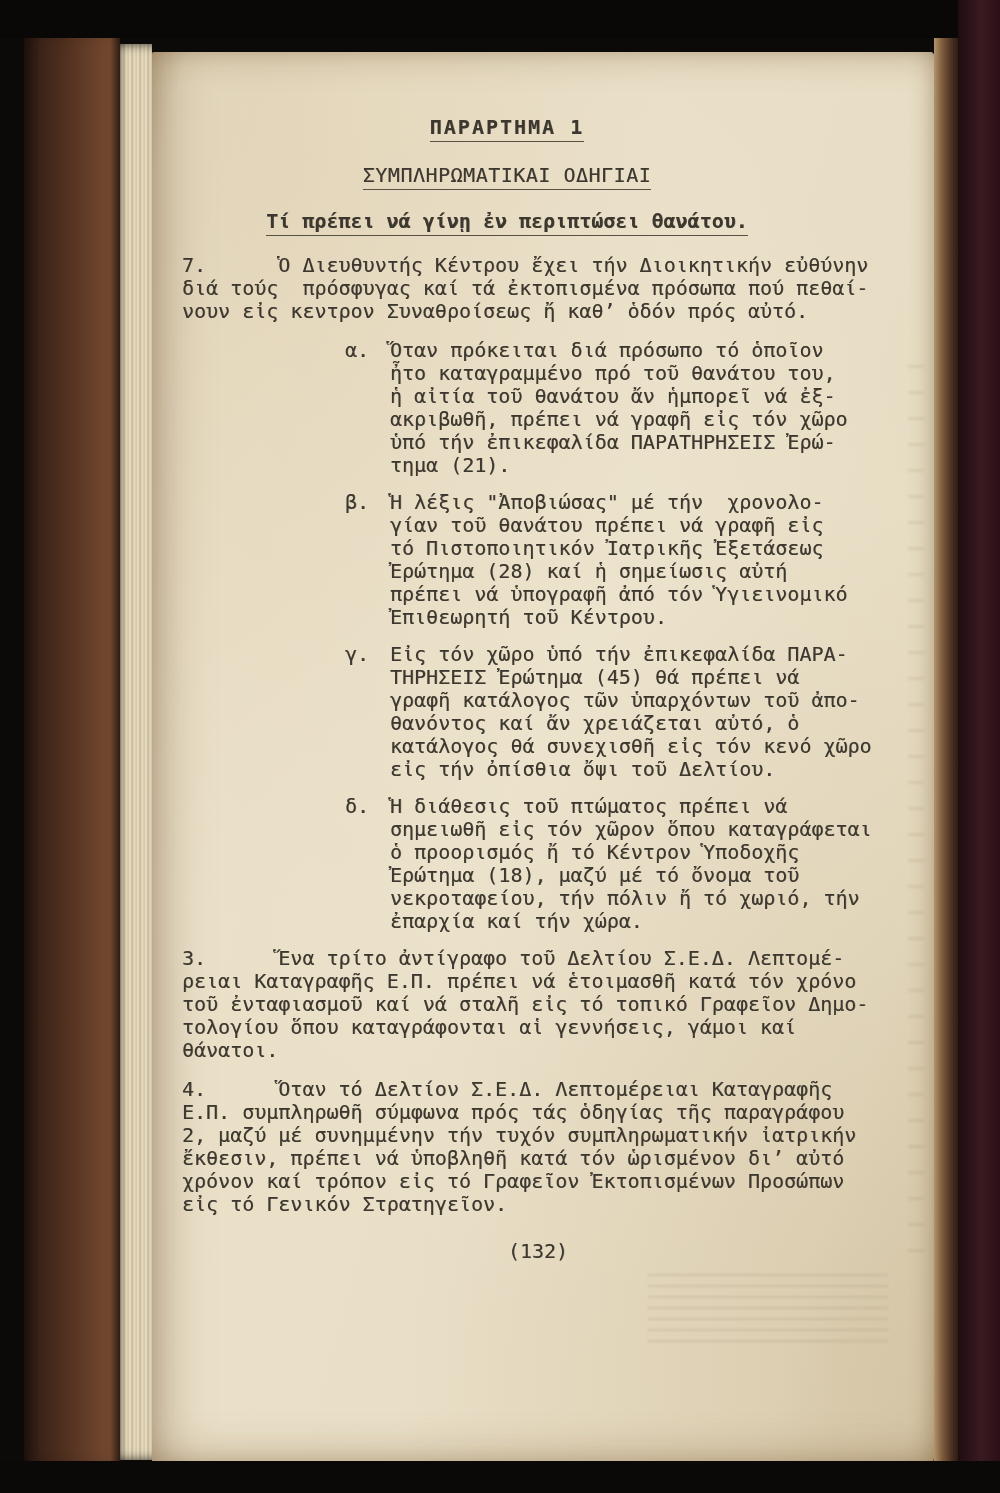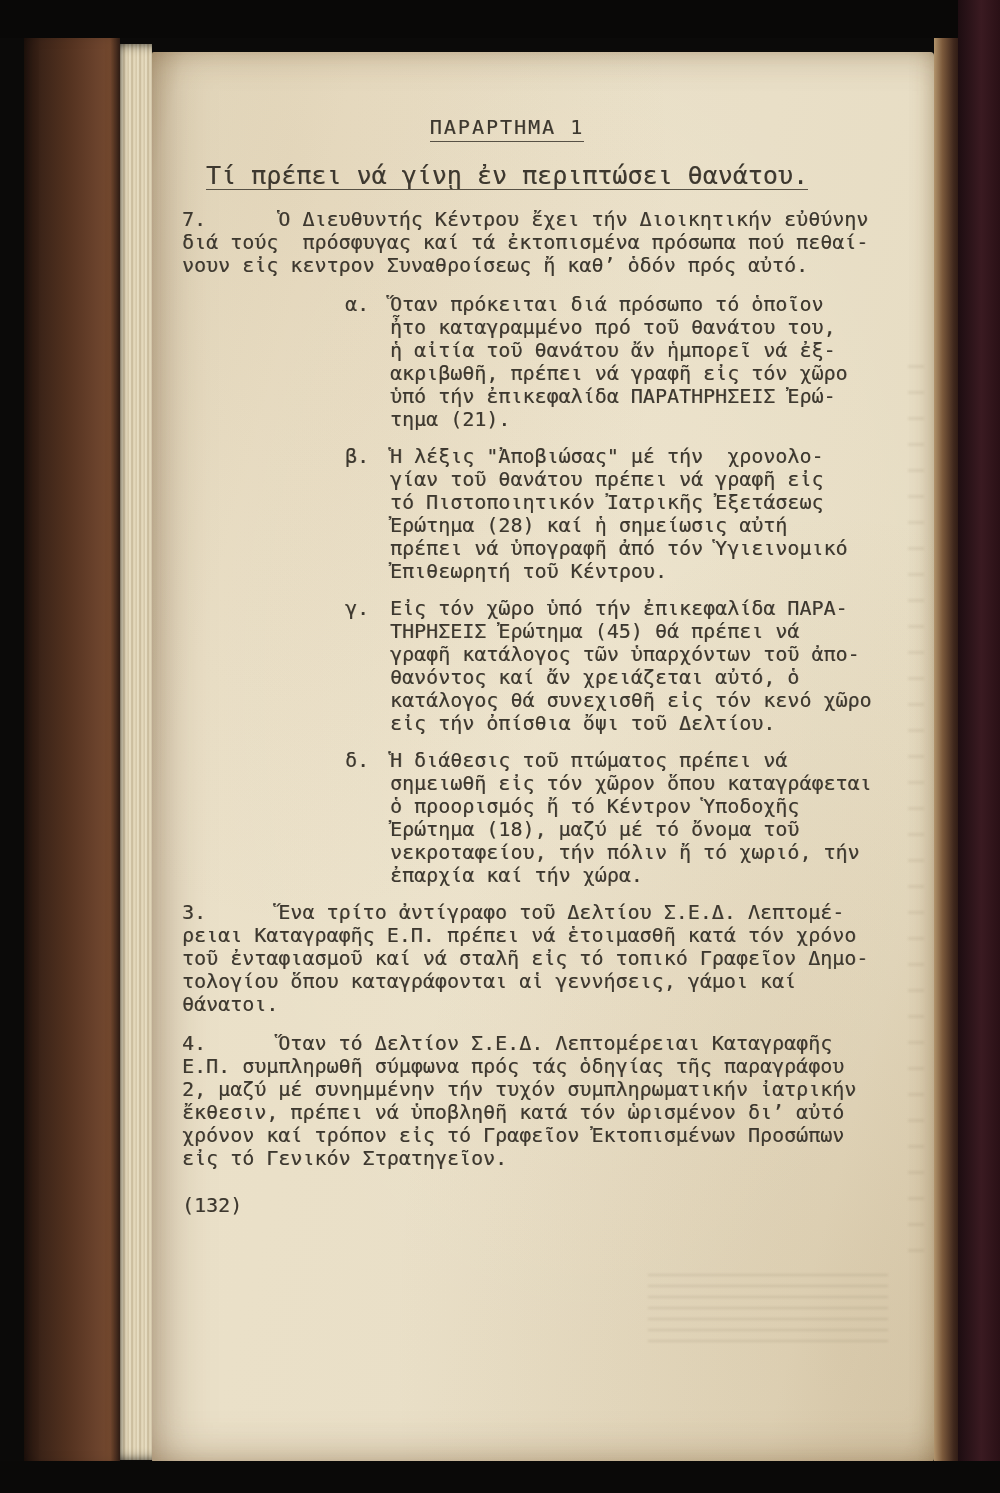--- a/index.html
+++ b/index.html
@@ -59,29 +59,29 @@
   }
 
   .content{
     position:absolute;left:30px;top:64px;width:712px;
     color:#3d382f;
     font-size:20px;line-height:23px;
     text-shadow:0.4px 0.4px 0 rgba(58,52,42,.45);
   }
   .center-col{width:650px;text-align:center;margin:0;}
   .u{border-bottom:1.5px solid rgba(61,56,47,.85);padding-bottom:2px;display:inline-block;}
-  .title-line{margin:0 0 22px 0;letter-spacing:2px;font-weight:normal;font-size:20px;}
+  .title-line{margin:0 0 22px 0;letter-spacing:2px;font-weight:bold;font-size:20px;}
   .subtitle-line{margin:0 0 20px 0;letter-spacing:.5px;font-weight:normal;font-size:20px;}
-  .heading-line{margin:0 0 18px 0;font-weight:normal;font-size:25px;}
+  .heading-line{margin:0 0 18px 0;font-weight:bold;font-size:20px;}
   .para{white-space:pre-wrap;margin:0 0 16px 0;}
   .items{margin:4px 0 2px 163px;}
   .item{display:flex;margin:0 0 14px 0;}
   .item-letter{width:45px;flex:0 0 45px;}
   .item-text{white-space:pre-wrap;width:505px;}
-  .page-number{width:712px;margin-top:24px;}
+  .page-number{text-align:center;width:712px;margin-top:24px;}
 
   .bleed-smudge{
     position:absolute;right:46px;bottom:120px;width:240px;height:70px;
     background:repeating-linear-gradient(0deg, rgba(112,96,70,.13) 0 2px, transparent 2px 11px);
     filter:blur(1.2px);pointer-events:none;
   }
   .edge-specks{
     position:absolute;right:10px;top:300px;width:16px;height:900px;
     background:repeating-linear-gradient(0deg, rgba(120,100,70,.10) 0 3px, transparent 3px 26px);
     filter:blur(1px);pointer-events:none;
@@ -95,20 +95,23 @@
   <div class="cover-left"></div>
   <div class="page-stack"></div>
 
   <div class="page">
     <div class="content">
 
       <div class="center-col title-line">
         <span class="u">ΠΑΡΑΡΤΗΜΑ 1</span>
       </div>
 
+      <div class="center-col subtitle-line">
+        <span class="u">ΣΥΜΠΛΗΡΩΜΑΤΙΚΑΙ ΟΔΗΓΙΑΙ</span>
+      </div>
 
       <div class="center-col heading-line">
         <span class="u">Τί πρέπει νά γίνῃ ἐν περιπτώσει θανάτου.</span>
       </div>
 
       <div class="para">7.      Ὁ Διευθυντής Κέντρου ἔχει τήν Διοικητικήν εὐθύνην
 διά τούς  πρόσφυγας καί τά ἐκτοπισμένα πρόσωπα πού πεθαί-
 νουν εἰς κεντρον Συναθροίσεως ἤ καθ’ ὁδόν πρός αὐτό.</div>
 
 

